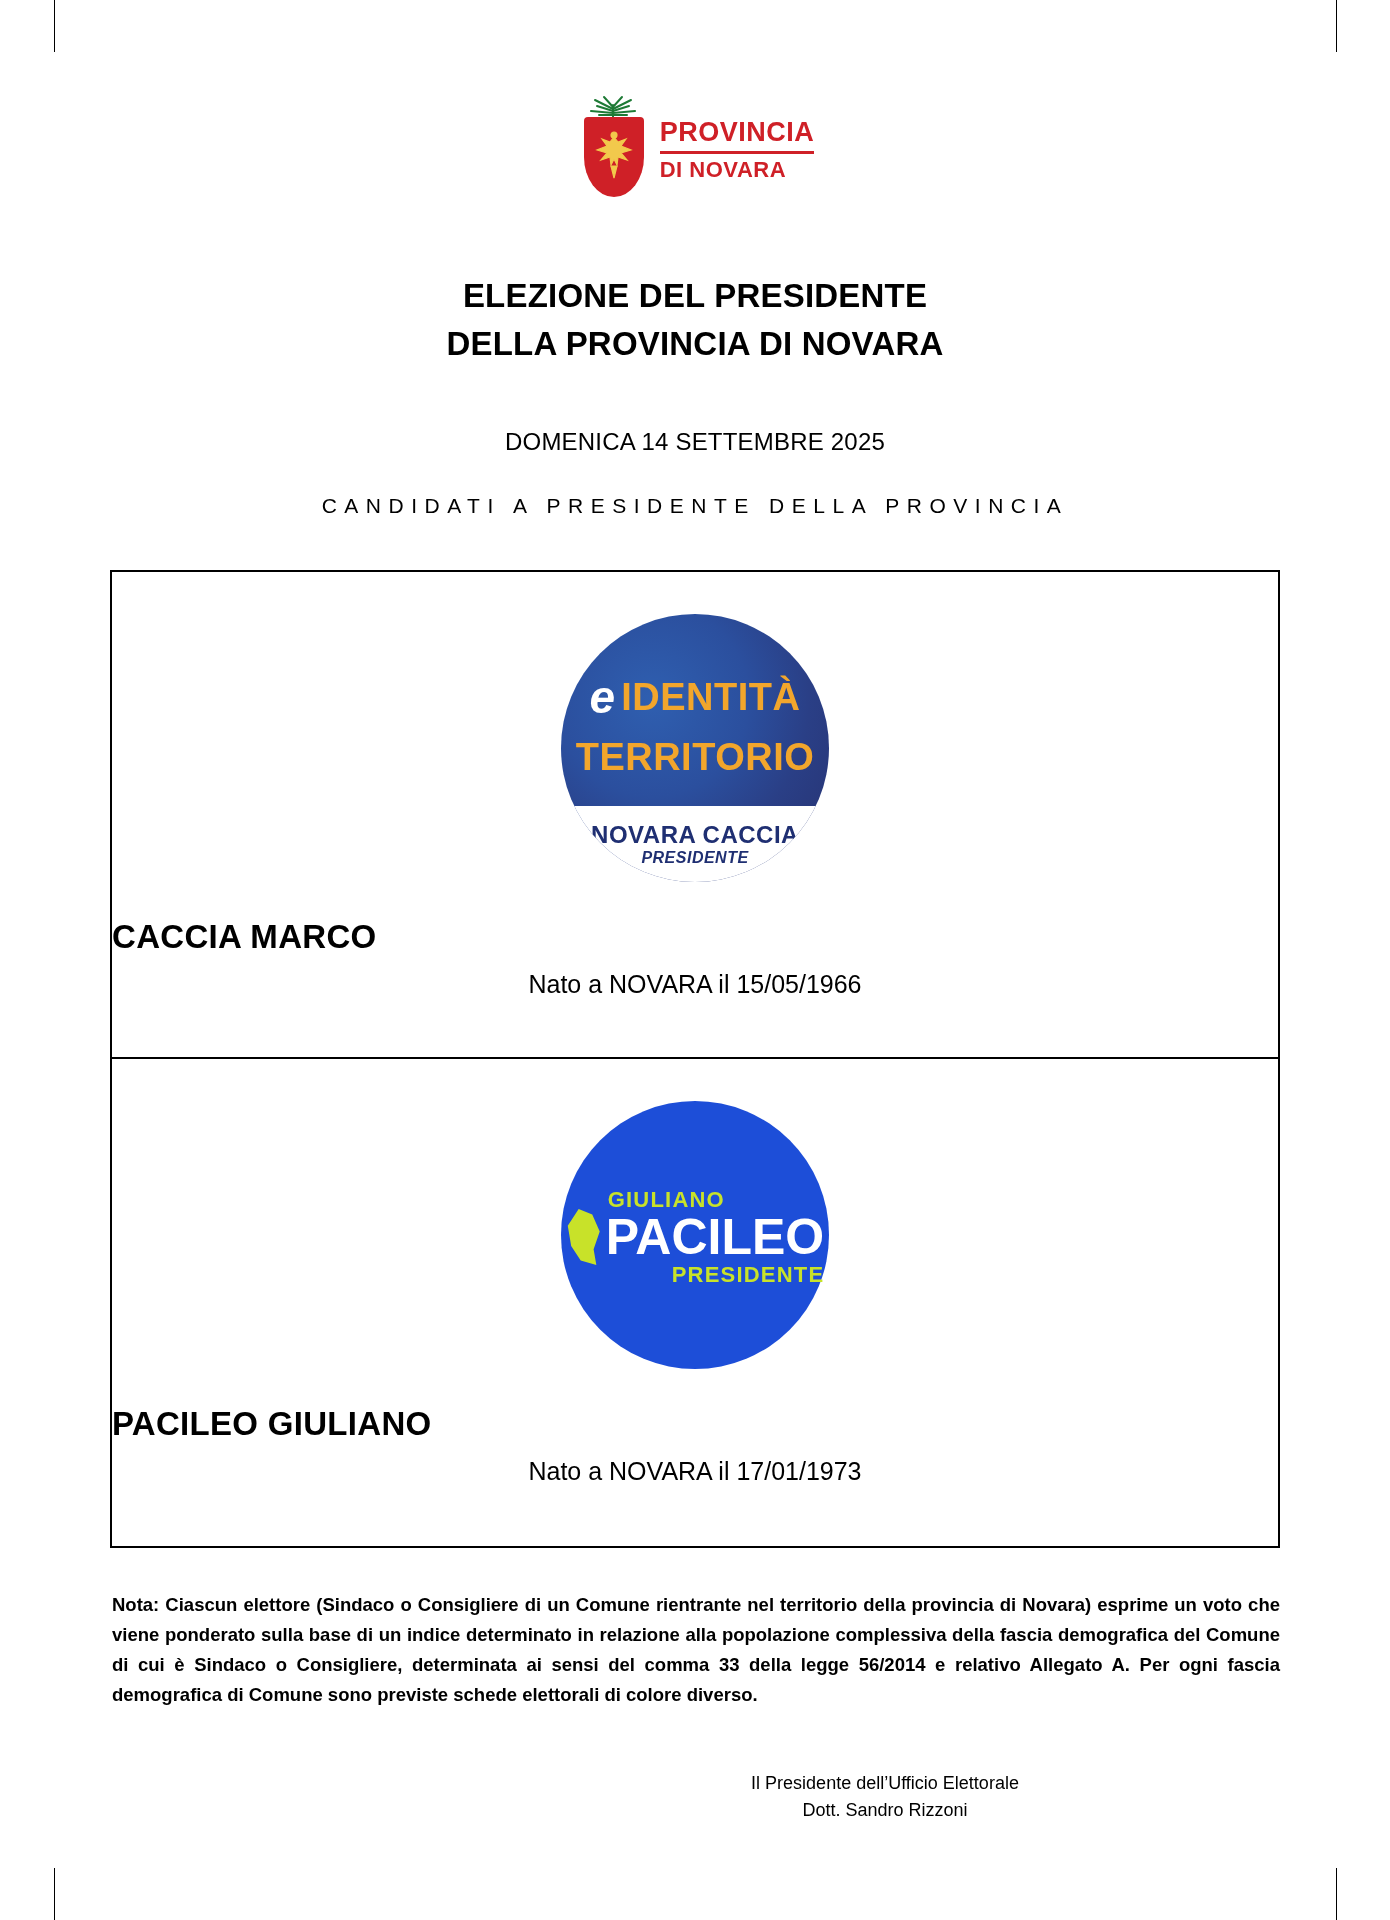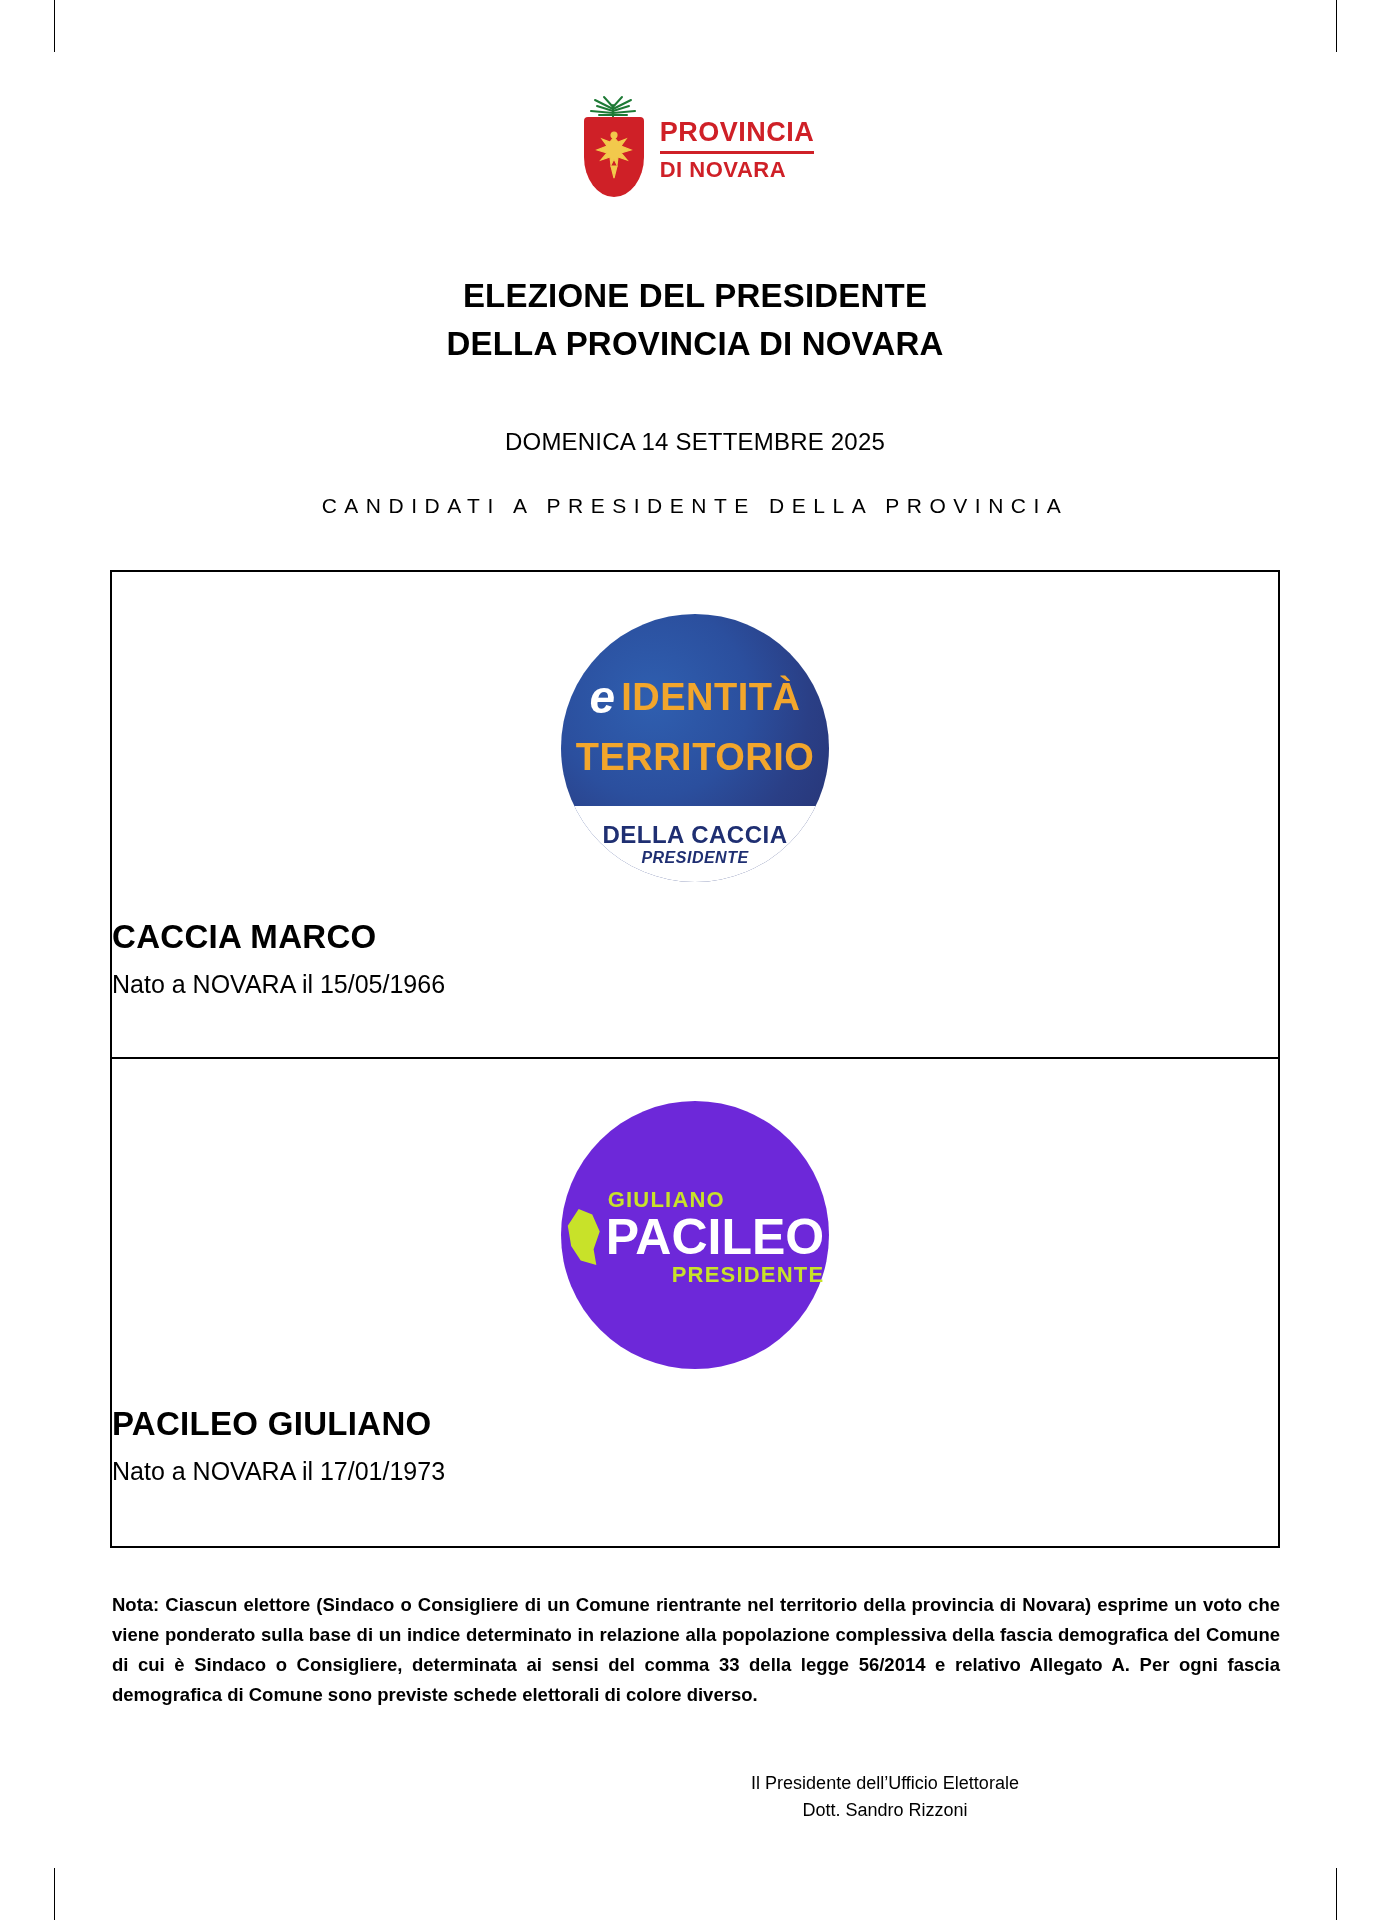--- a/index.html
+++ b/index.html
@@ -214,21 +214,21 @@
     color: #f2a62c;
     letter-spacing: 0.5px;
     margin-top: 12px;
   }
 
   
   .logo2 {
     width: 268px;
     height: 268px;
     border-radius: 50%;
-    background: #6d28d9;
+    background: #1d4ed8;
     position: relative;
     display: flex;
     align-items: center;
     justify-content: center;
   }
   .logo2 .inner {
     display: flex;
     align-items: center;
     gap: 6px;
     margin-top: 4px;
@@ -266,21 +266,21 @@
   }
 
   .cand-name {
     text-align: left;
     font-size: 33px;
     font-weight: bold;
     margin-top: 36px;
     letter-spacing: 0.3px;
   }
   .cand-birth {
-    text-align: left;
+    text-align: center;
     font-size: 25px;
     margin-top: 14px;
   }
 
   .note {
     position: absolute;
     left: 112px;
     width: 1168px;
     top: 1590px;
     font-size: 18.5px;
@@ -359,21 +359,21 @@
       <div class="logo-wrap">
         <div class="logo1">
           <div class="words">
             <div class="w-row">
               <span class="e">e</span>
               <span class="w1">IDENTITÀ</span>
             </div>
             <div class="w2">TERRITORIO</div>
           </div>
           <div class="band">
-            <div class="n1">DELLA CACCIA</div>
+            <div class="n1">NOVARA CACCIA</div>
             <div class="n2">PRESIDENTE</div>
           </div>
         </div>
       </div>
       <div class="cand-name">CACCIA MARCO</div>
       <div class="cand-birth">Nato a NOVARA il 15/05/1966</div>
     </div>
 
     <div class="candidate">
       <div class="logo-wrap">

